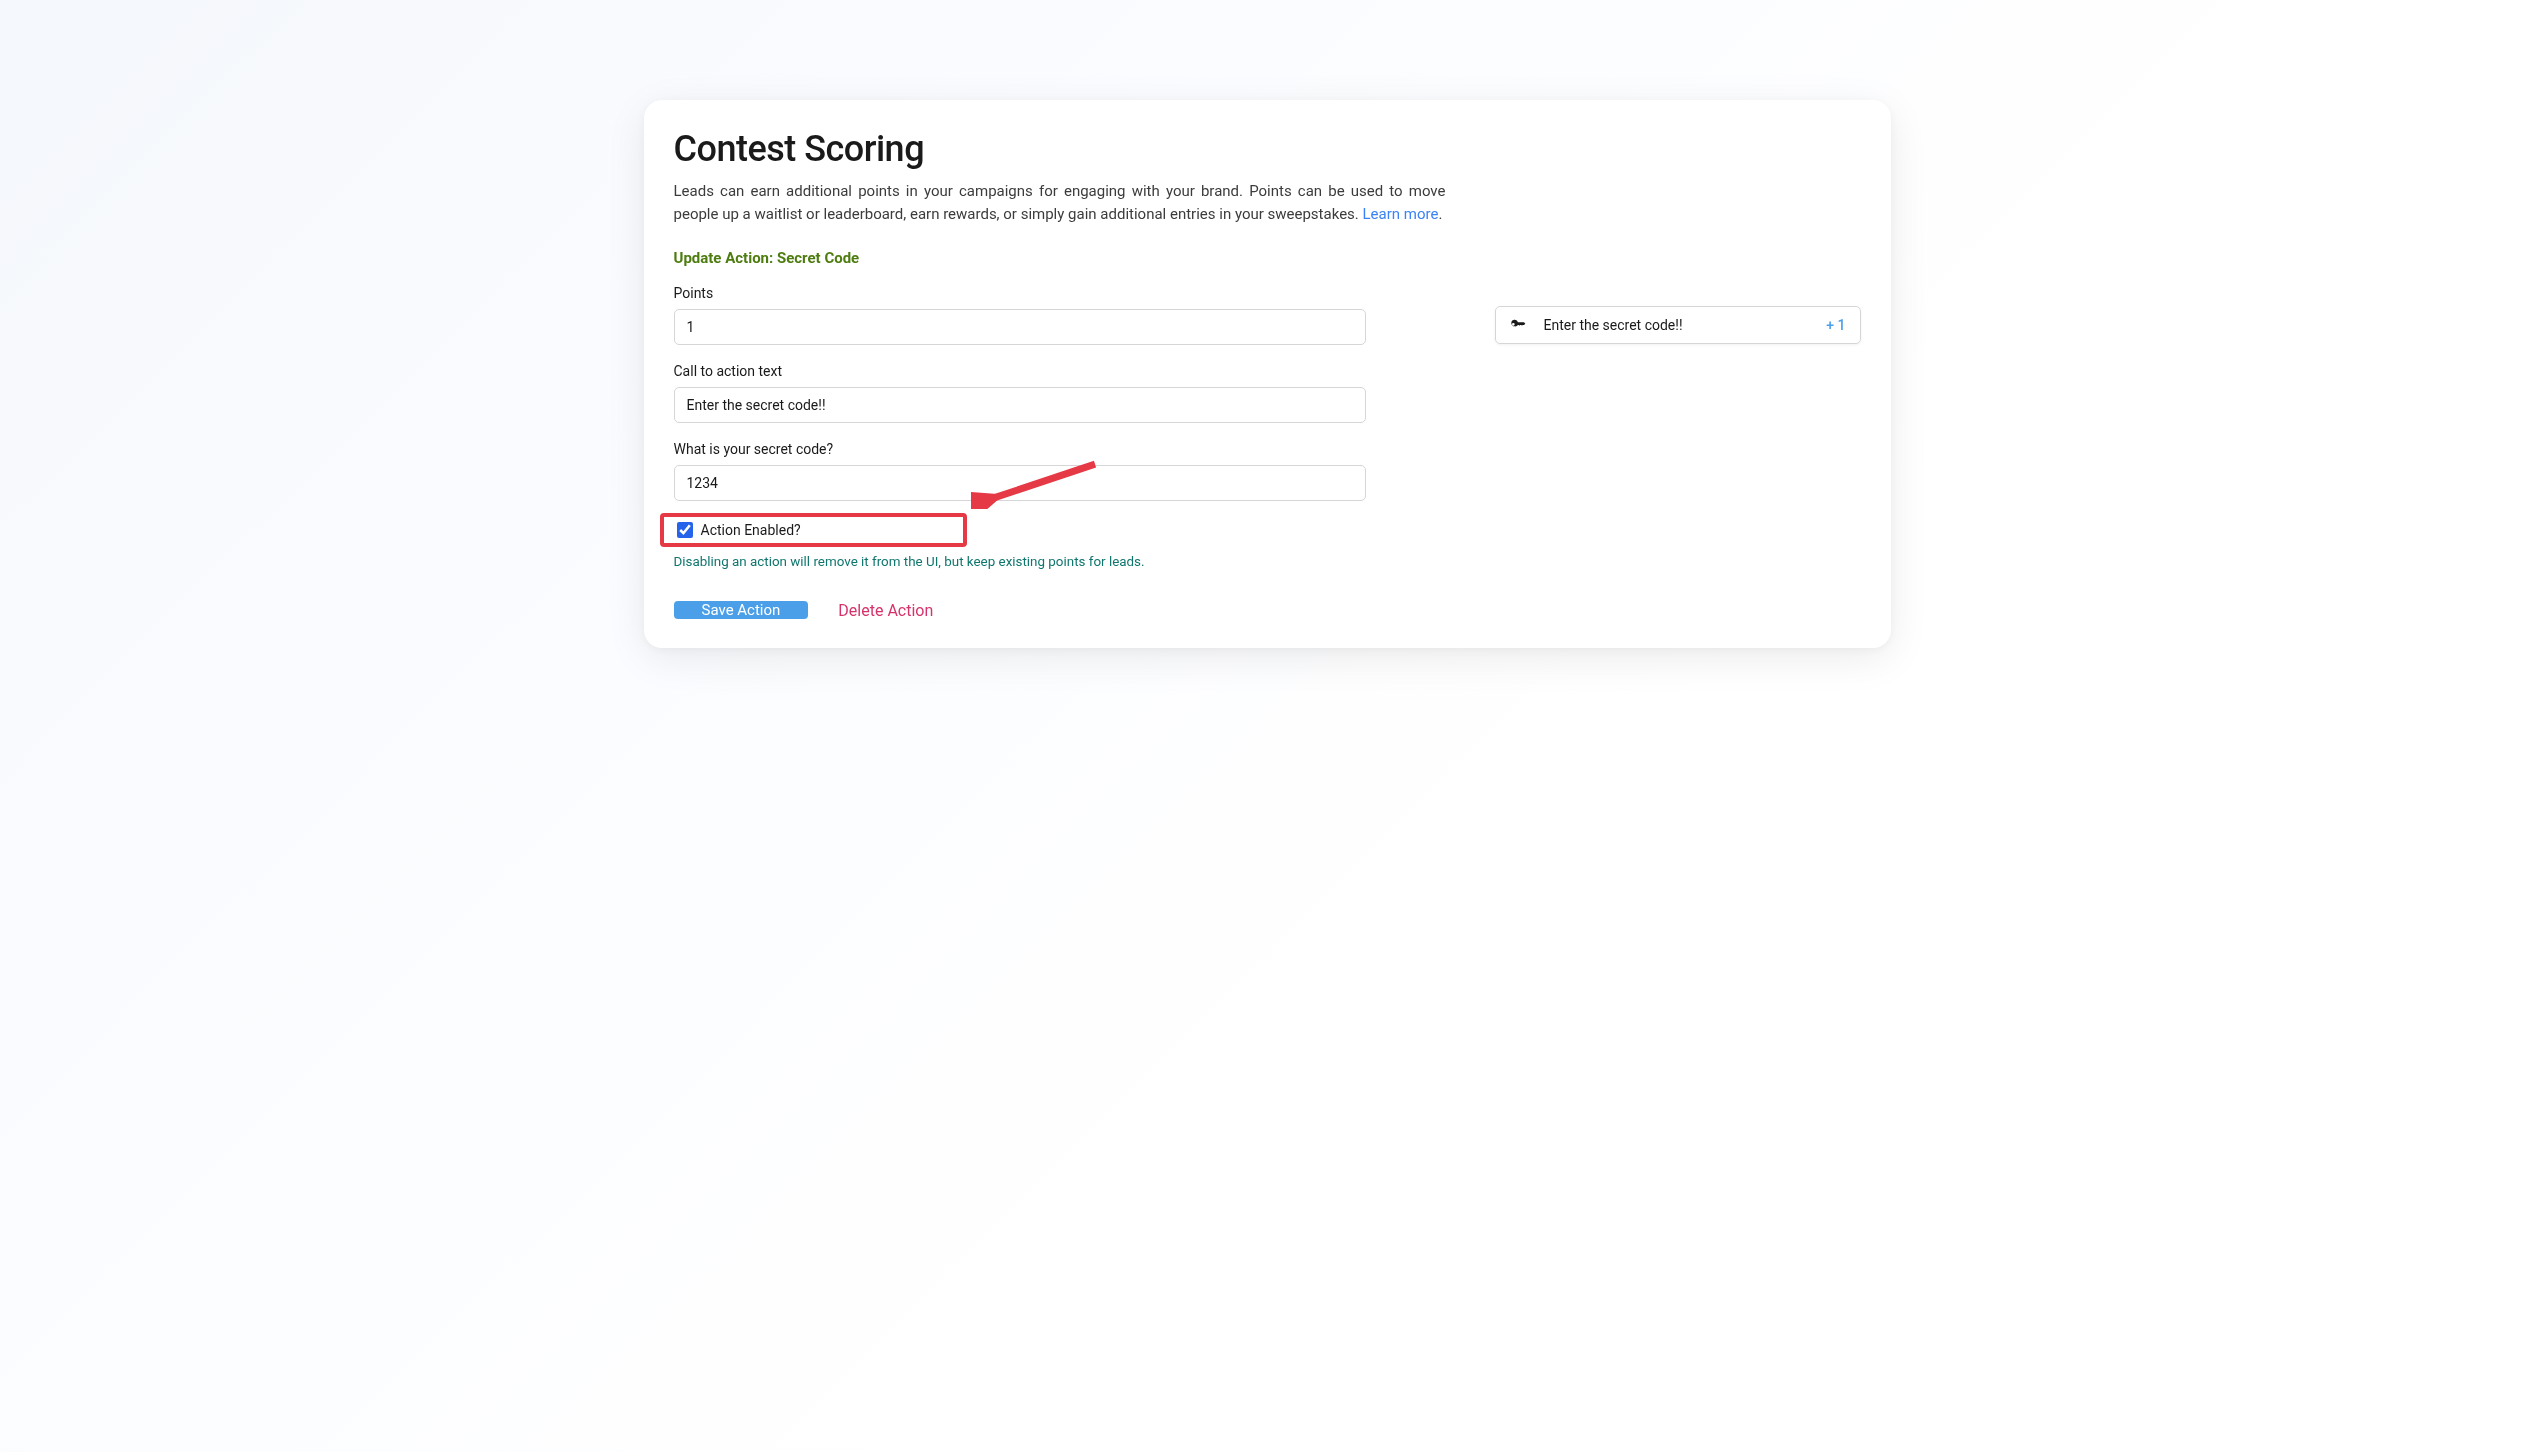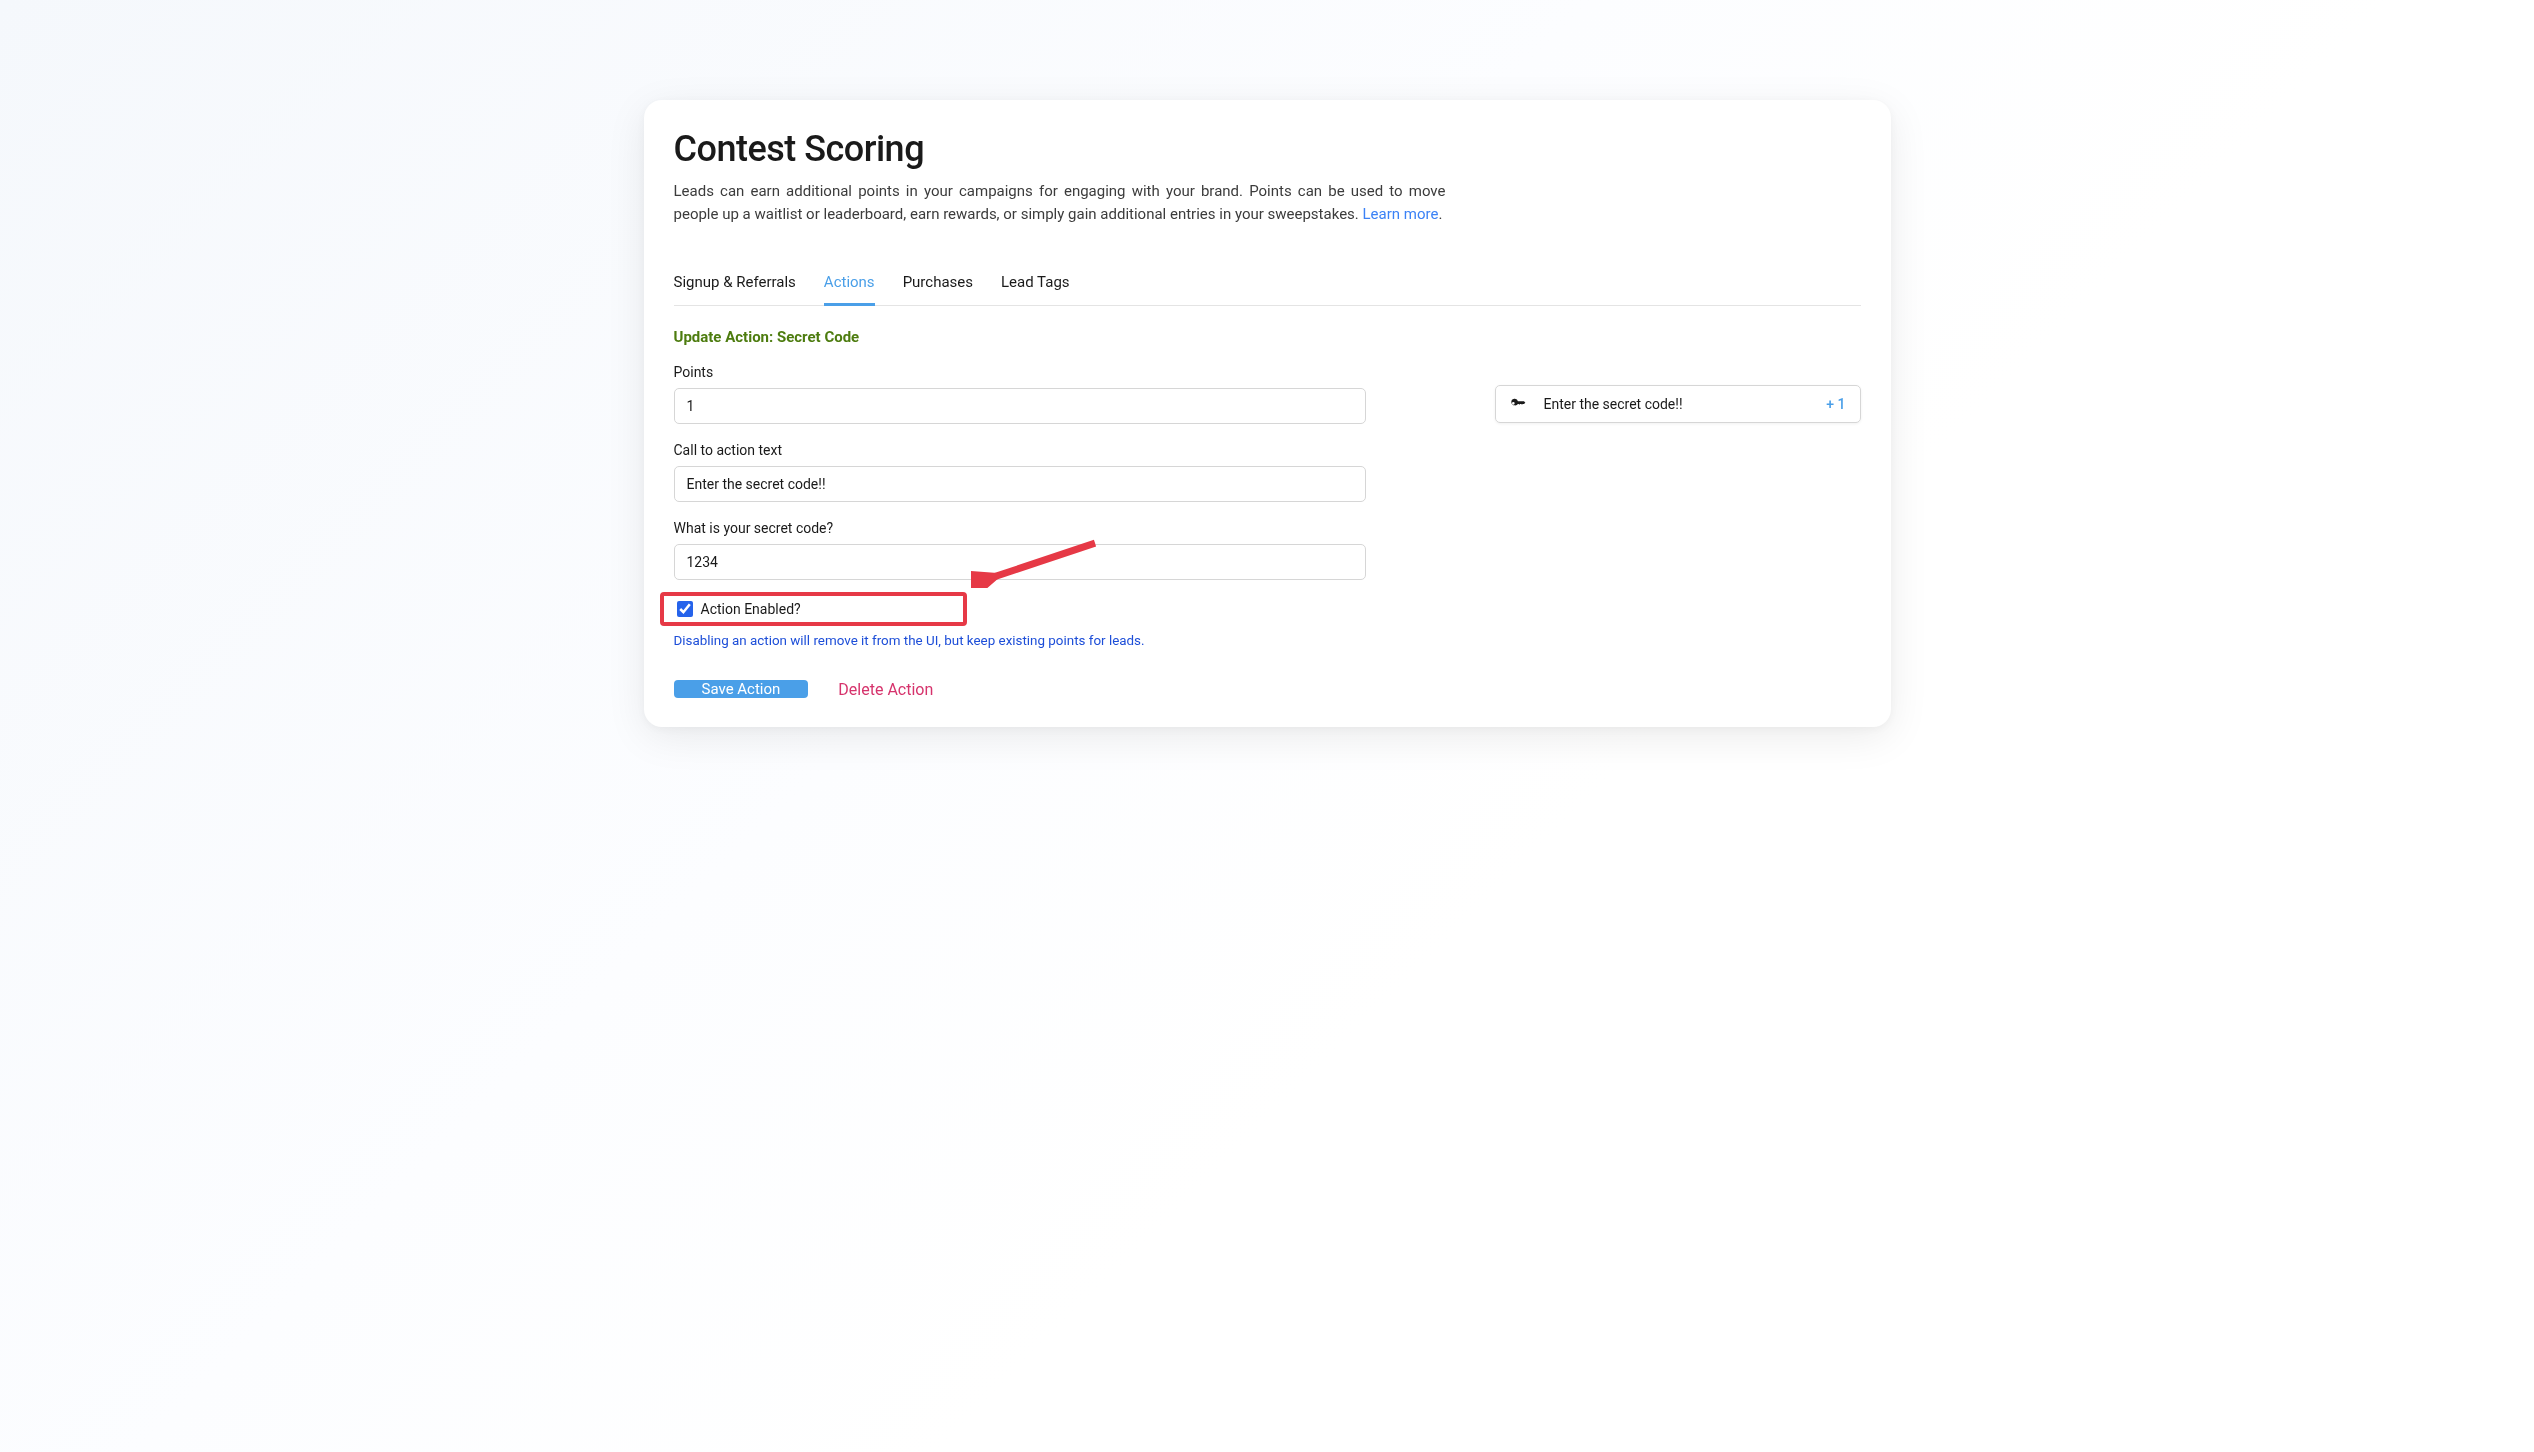--- a/index.html
+++ b/index.html
@@ -119,21 +119,21 @@
     height: 16px;
     accent-color: #2563eb;
     cursor: pointer;
   }
   .checkbox-label {
     font-size: 14px;
     color: #1a1a1a;
   }
   .help-text {
     font-size: 13.4px;
-    color: #1d4ed8;
+    color: #0f766e;
     margin-top: 12px;
   }
   .button-row {
     display: flex;
     gap: 30px;
     align-items: center;
     margin-top: 32px;
   }
   .btn-primary {
     background: #4a9fe8;
@@ -189,26 +189,20 @@
 <body>
 
 <div class="card">
 
   <h1 class="page-title">Contest Scoring</h1>
 
   <p class="page-desc">
     <span>Leads can earn additional points in your campaigns for engaging with your brand. Points can be used to move people up a waitlist or leaderboard, earn rewards, or simply gain additional entries in your sweepstakes. </span><a href="#">Learn more</a><span>.</span>
   </p>
 
-  <div class="tabs">
-    <div class="tab">Signup &amp; Referrals</div>
-    <div class="tab active">Actions</div>
-    <div class="tab">Purchases</div>
-    <div class="tab">Lead Tags</div>
-  </div>
 
   <div class="content-row">
 
     <div class="form-col">
 
       <div class="section-title">Update Action: Secret Code</div>
 
       <div class="form-group">
         <label class="form-label">Points</label>
         <input class="form-input" type="text" value="1" style="">

